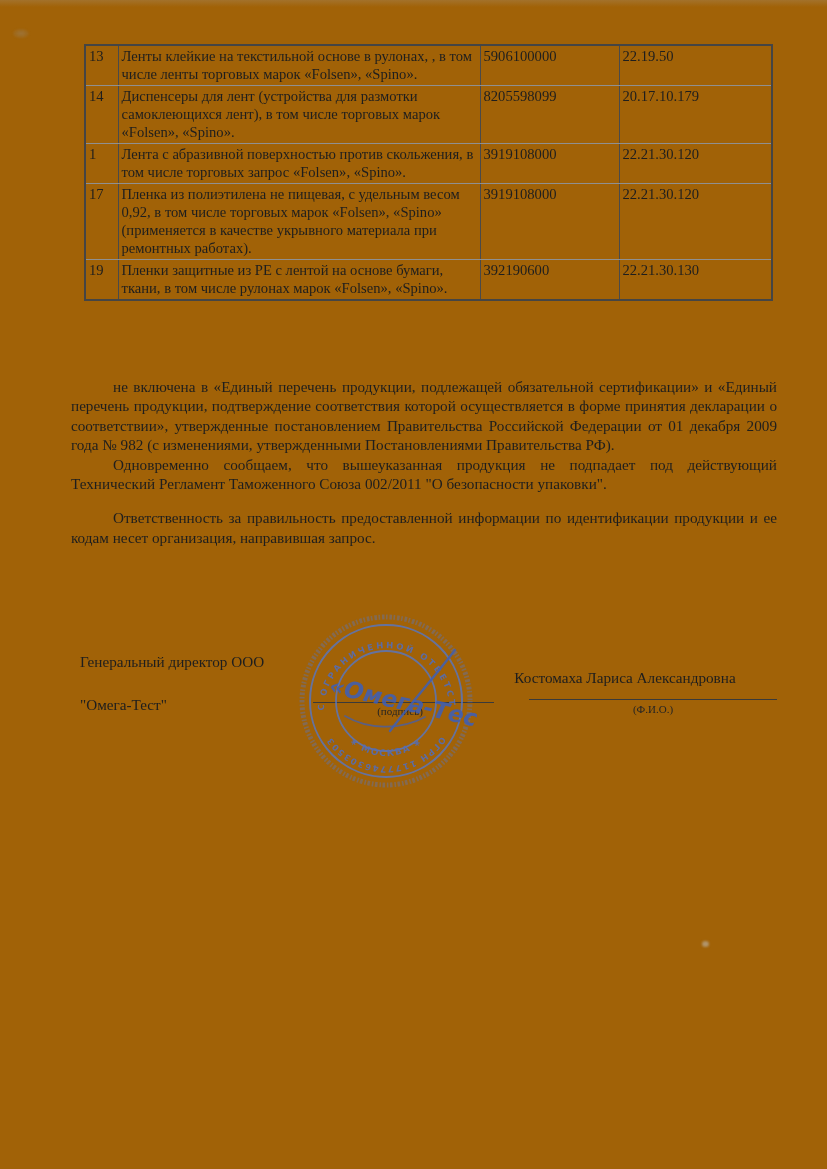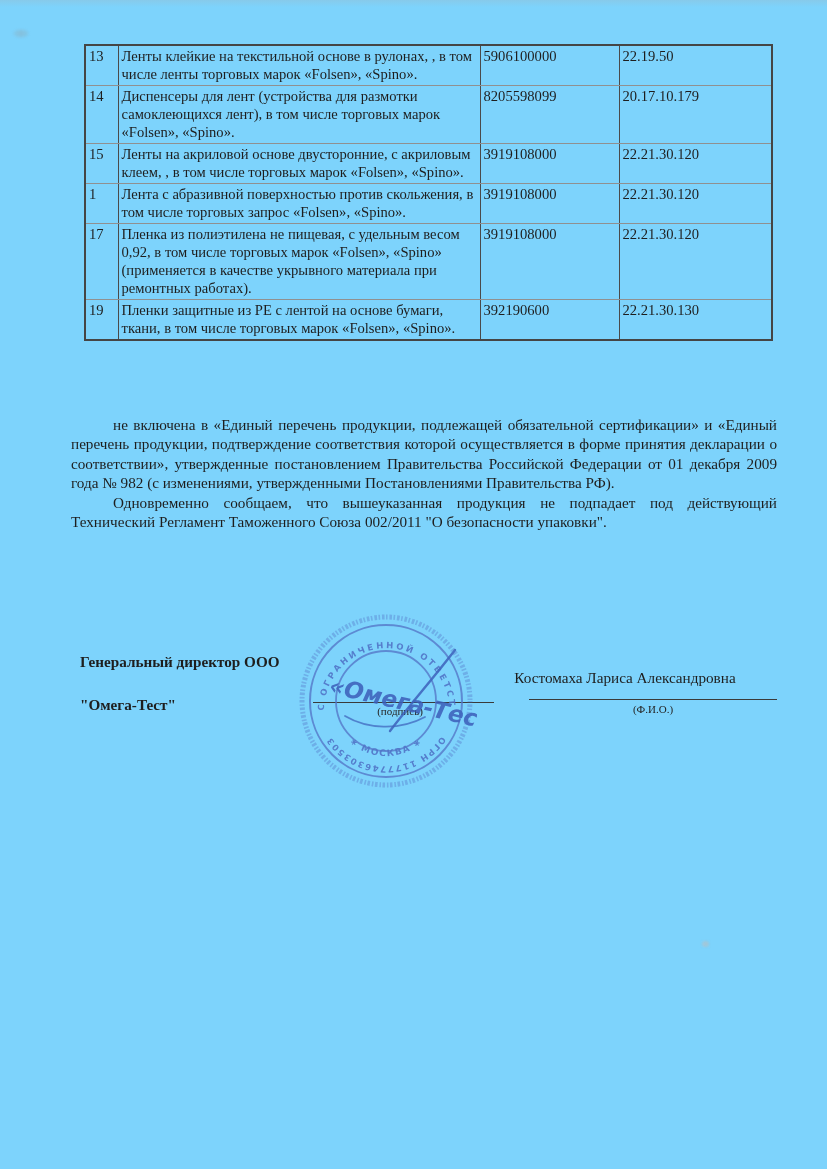--- a/index.html
+++ b/index.html
@@ -1,18 +1,18 @@
 <!DOCTYPE html>
 <html><head>
 <meta charset="utf-8">
 <style>
   html,body{margin:0;padding:0;background:#ffffff;}
   .page{
     position:relative;width:827px;height:1169px;overflow:hidden;
-    background:#7dd3fc;
+    background:#a16207;
     font-family:"Liberation Serif",serif;color:#1e1e1e;
   }
   .scan-top-edge{position:absolute;left:0;top:0;width:827px;height:7px;
     background:linear-gradient(to bottom,rgba(170,170,170,.22),rgba(170,170,170,0));}
   .scan-smudge{position:absolute;left:13px;top:29px;width:16px;height:9px;border-radius:50%;
     background:radial-gradient(ellipse,rgba(150,150,150,.35),rgba(150,150,150,0));filter:blur(1px);}
   .scan-speck{position:absolute;left:702px;top:941px;width:7px;height:6px;border-radius:50%;
     background:rgba(190,190,190,.55);filter:blur(1px);}
 
   
@@ -24,26 +24,26 @@
   table.goods{border:2px solid #454545;}
   table.goods td{
     border-left:1px solid #4a4a4a;border-right:1px solid #4a4a4a;
     border-top:1px solid #909090;border-bottom:1px solid #909090;
     vertical-align:top;padding:1px 3px 2px 3px;overflow:hidden;
   }
   td.c-num{padding-left:2px;}
 
   
   .bodytext{position:absolute;left:71px;top:377px;width:706px;
-    font-size:15.2px;line-height:19.4px;text-align:justify;margin-top:38px;}
+    font-size:15.2px;line-height:19.4px;text-align:justify;}
   .bodytext p{margin:0;text-indent:42px;}
   .bodytext p.gap-before{margin-top:15px;}
 
   
-  .sig-left{position:absolute;left:80px;top:651px;font-size:15.2px;line-height:21.5px;white-space:pre-line;font-weight:bold;}
+  .sig-left{position:absolute;left:80px;top:651px;font-size:15.2px;line-height:21.5px;white-space:pre-line;}
   .rule{position:absolute;height:1px;background:#3a3a3a;}
   .rule-podpis{left:313px;top:702px;width:181px;z-index:1;}
   .rule-fio{left:529px;top:699px;width:248px;}
   .cap{position:absolute;font-size:11px;color:#242424;text-align:center;}
   .cap-podpis{left:352px;top:705px;width:96px;z-index:1;}
   .fio-name{position:absolute;left:501px;top:669px;width:248px;text-align:center;font-size:15.2px;}
   .cap-fio{left:529px;top:703px;width:248px;}
 
   
   svg.stamp{position:absolute;left:295px;top:610px;width:182px;height:182px;z-index:2;opacity:.93;}
@@ -73,49 +73,44 @@
           <td class="c-code">5906100000</td>
           <td class="c-okpd">22.19.50</td>
         </tr>
         <tr>
           <td class="c-num">14</td>
           <td class="c-desc">Диспенсеры для лент (устройства для размотки самоклеющихся лент), в том числе торговых марок «Folsen», «Spino».</td>
           <td class="c-code">8205598099</td>
           <td class="c-okpd">20.17.10.179</td>
         </tr>
         <tr>
-          <td class="c-num">15</td>
-          <td class="c-desc">Ленты на акриловой основе двусторонние, с акриловым клеем, , в том числе торговых марок «Folsen», «Spino».</td>
-          <td class="c-code">3919108000</td>
-          <td class="c-okpd">22.21.30.120</td>
-        </tr>
-        <tr>
           <td class="c-num">1</td>
           <td class="c-desc">Лента с абразивной поверхностью против скольжения, в том числе торговых запрос «Folsen», «Spino».</td>
           <td class="c-code">3919108000</td>
           <td class="c-okpd">22.21.30.120</td>
         </tr>
         <tr>
           <td class="c-num">17</td>
           <td class="c-desc">Пленка из полиэтилена не пищевая, с удельным весом 0,92,  в том числе торговых марок «Folsen», «Spino» (применяется в качестве укрывного материала при ремонтных работах).</td>
           <td class="c-code">3919108000</td>
           <td class="c-okpd">22.21.30.120</td>
         </tr>
         <tr>
           <td class="c-num">19</td>
-          <td class="c-desc">Пленки защитные из PE с лентой на основе бумаги, ткани, в том числе торговых марок «Folsen», «Spino».</td>
+          <td class="c-desc">Пленки защитные из PE с лентой на основе бумаги, ткани, в том числе рулонах марок «Folsen», «Spino».</td>
           <td class="c-code">392190600</td>
           <td class="c-okpd">22.21.30.130</td>
         </tr>
       </tbody>
   </table>
 
   <div class="bodytext">
     <p>не включена в «Единый перечень продукции, подлежащей обязательной сертификации» и «Единый перечень продукции, подтверждение соответствия которой осуществляется в форме принятия декларации о соответствии», утвержденные постановлением Правительства Российской Федерации от 01 декабря 2009 года № 982 (с изменениями, утвержденными Постановлениями Правительства РФ).</p>
     <p>Одновременно сообщаем, что вышеуказанная продукция не подпадает под действующий Технический Регламент Таможенного Союза 002/2011 "О безопасности упаковки".</p>
+    <p class="gap-before">Ответственность за правильность предоставленной информации по идентификации продукции и ее кодам несет организация, направившая запрос.</p>
   </div>
 
   <div class="sig-left"><span>Генеральный директор ООО</span><br>
     <span>"Омега-Тест"</span>
   </div>
 
   <div class="rule rule-podpis"></div>
   <div class="cap cap-podpis">(подпись)</div>
 
   <div class="fio-name">Костомаха Лариса Александровна</div>

